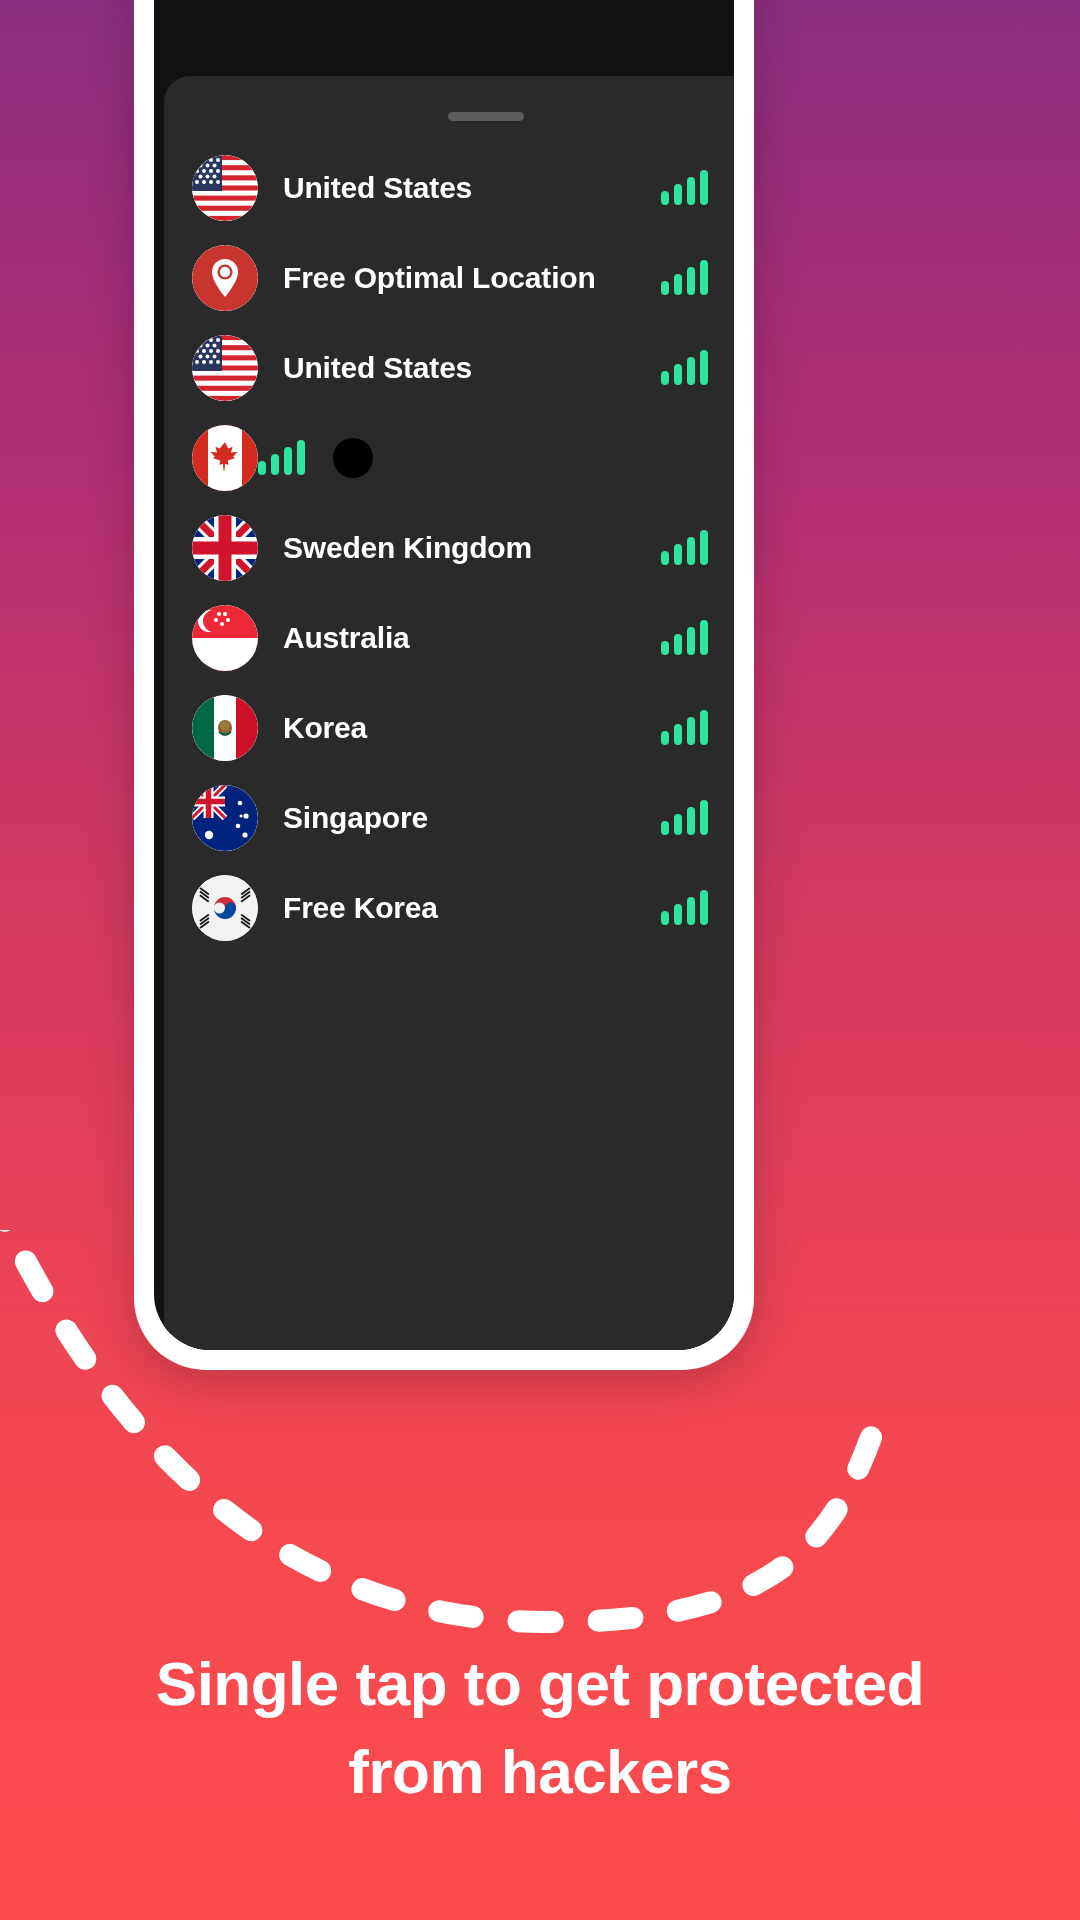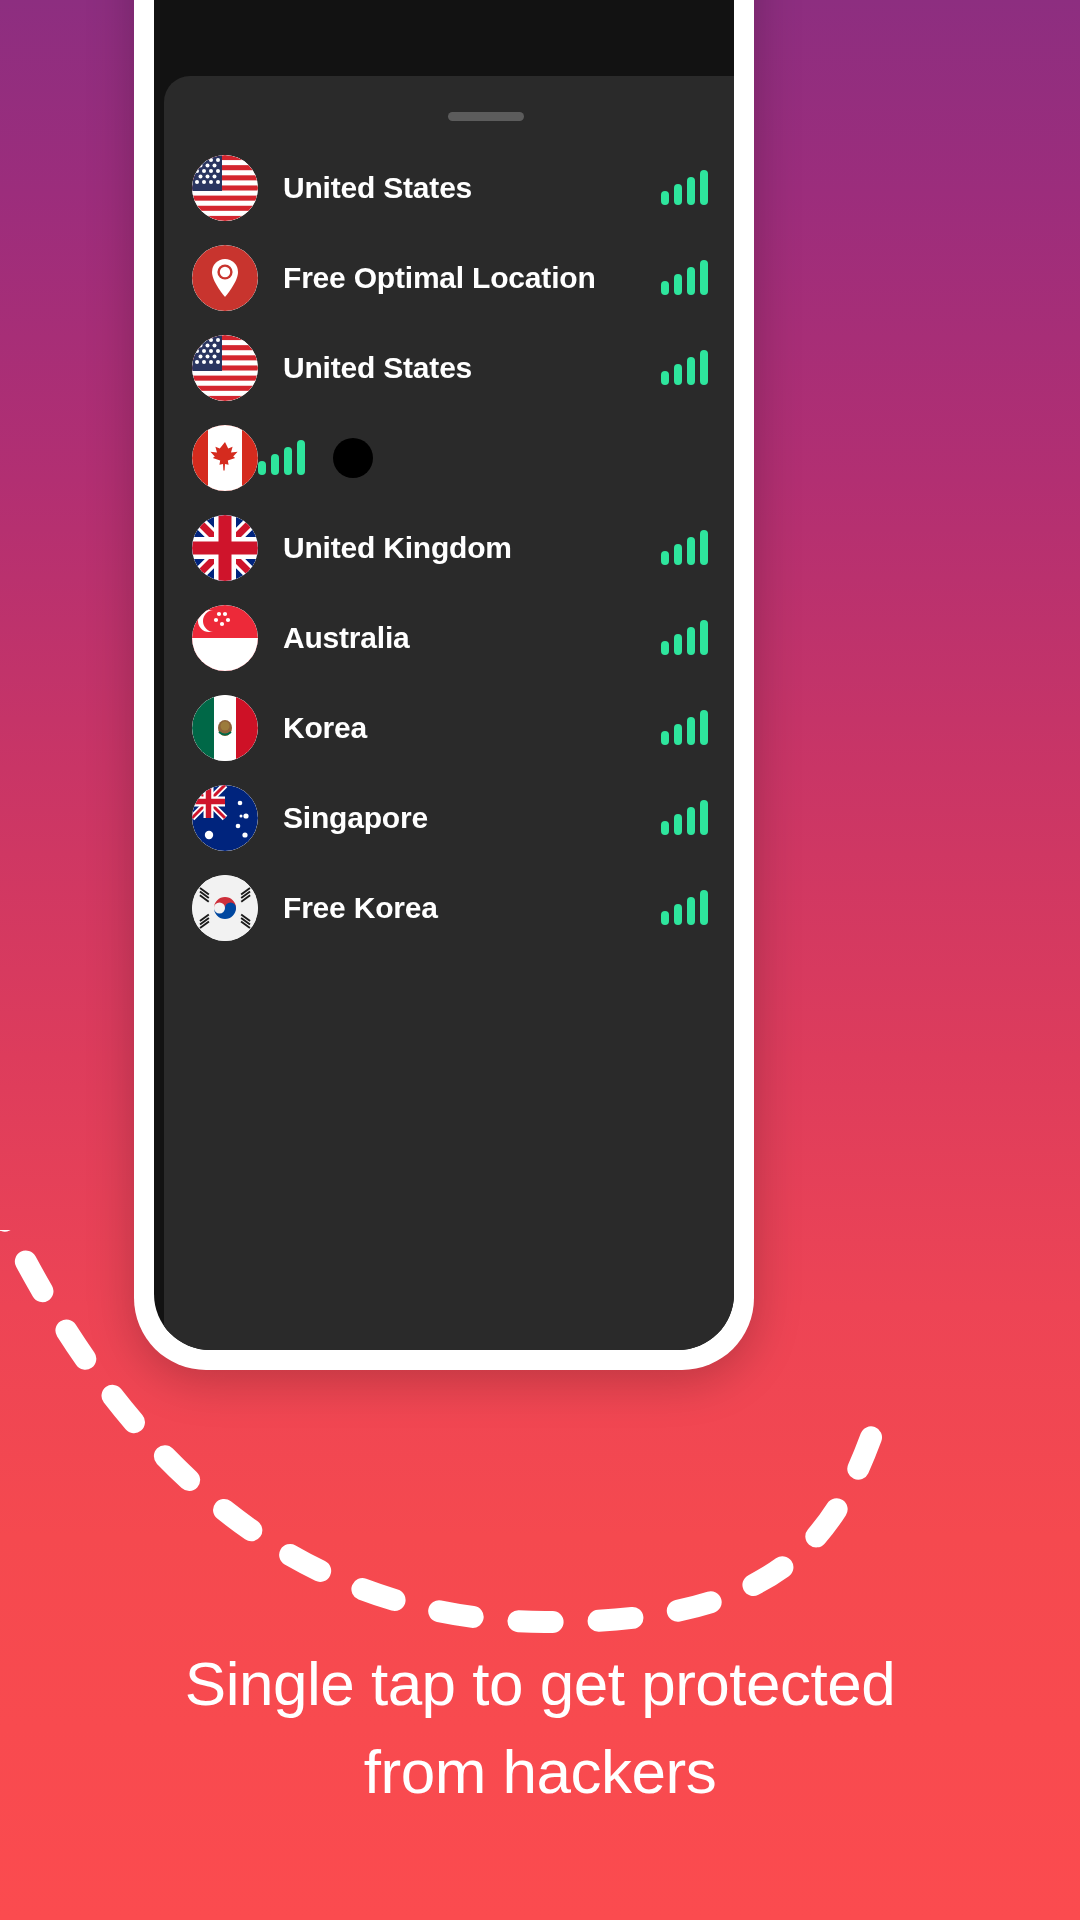--- a/index.html
+++ b/index.html
@@ -141,21 +141,21 @@
   }
 
   
   #headline{
     position:absolute;
     left:0; right:0;
     top:1640px;
     text-align:center;
     color:#ffffff;
     font-size:62px;
-    font-weight:normal;
+    font-weight:bold;
     line-height:1.42;
     letter-spacing:-0.5px;
     padding:0 40px;
   }
 </style>
 </head>
 <body>
 
 <div id="stage">
 
@@ -316,21 +316,21 @@
                   </defs>
                   <g clip-path="url(#c)">
                     <rect width="66" height="66" fill="#00247d"></rect>
                     <path d="M0 0 L66 66 M66 0 L0 66" stroke="#fff" stroke-width="13"></path>
                     <path d="M0 0 L66 66 M66 0 L0 66" stroke="#cf142b" stroke-width="7"></path>
                     <path d="M33 0 V66 M0 33 H66" stroke="#fff" stroke-width="22"></path>
                     <path d="M33 0 V66 M0 33 H66" stroke="#cf142b" stroke-width="13"></path>
                   </g>
                 </svg>
               </span>
-              <span class="loc-name">United Kingdom</span>
+              <span class="loc-name">Sweden Kingdom</span>
               <span class="signal">
                 <i></i>
                 <i></i>
                 <i></i>
                 <i></i>
               </span>
               <span class="sel"></span>
             </div>
             <div class="loc-row">
               <span class="flag">

